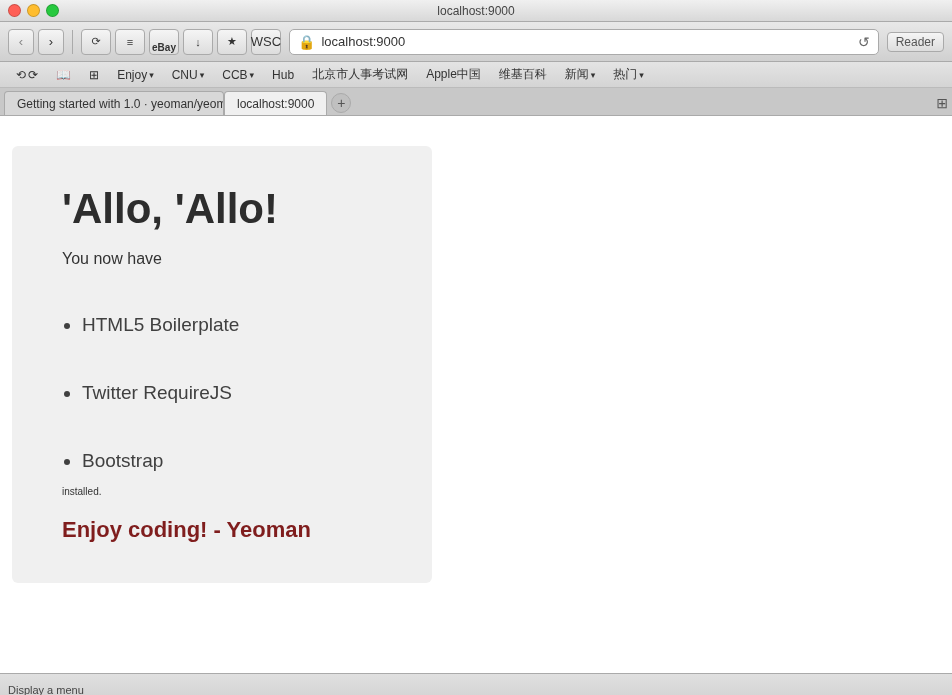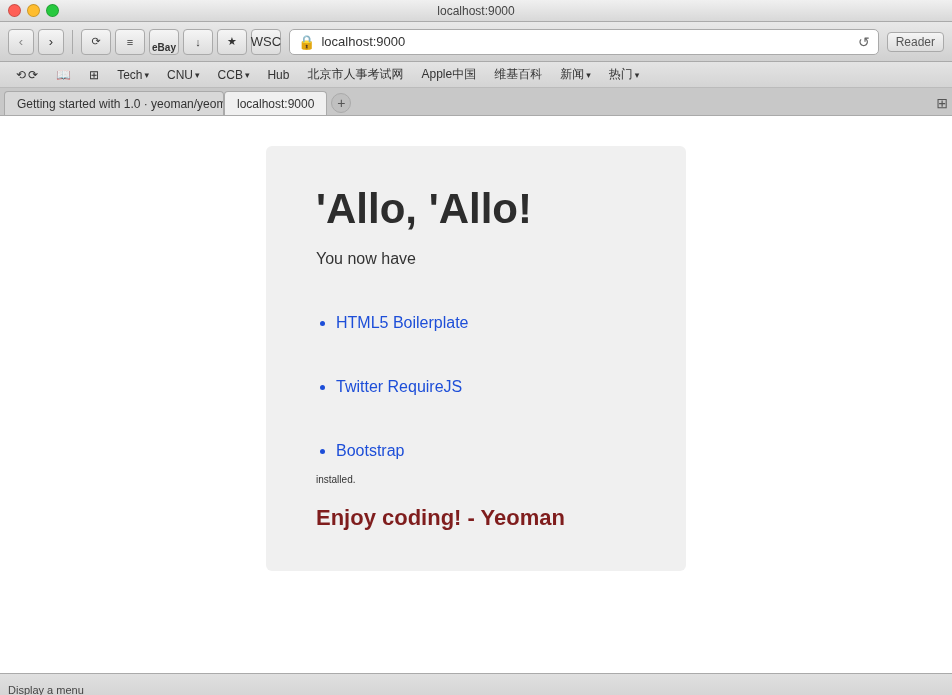--- a/index.html
+++ b/index.html
@@ -190,21 +190,21 @@
       color: #555;
       cursor: pointer;
     }
 
     
     .page-content {
       background: white;
       height: calc(695px - 22px - 40px - 26px - 28px - 22px);
       overflow-y: auto;
       display: flex;
-      justify-content: center;
+      justify-content: flex-start;
       align-items: flex-start;
       padding: 30px 12px;
     }
 
     .card {
       background: #f0f0f0;
       border-radius: 6px;
       padding: 40px 50px;
       max-width: 420px;
       width: 100%;
@@ -224,22 +224,22 @@
       margin-bottom: 6px;
     }
 
     .card-list {
       list-style: disc;
       padding-left: 20px;
       margin-bottom: 14px;
     }
 
     .card-list li {
-      font-size: 16px;
-      color: #1d4ed8;
+      font-size: 19px;
+      color: #404040;
       margin-bottom: 6px;
       margin-top: 46px;
     }
 
     .card-installed {
       font-size: 10px;
       color: #333;
       margin-bottom: 20px;
     }
 
@@ -312,21 +312,21 @@
     <span>⟲</span>
     <span>⟳</span>
   </div>
   <div class="bookmark-item">
     <span>📖</span>
   </div>
   <div class="bookmark-item">
     <span>⊞</span>
   </div>
   <div class="bookmark-item">
-    <span>Tech</span>
+    <span>Enjoy</span>
     <span class="bookmark-arrow">▾</span>
   </div>
   <div class="bookmark-item">
     <span>CNU</span>
     <span class="bookmark-arrow">▾</span>
   </div>
   <div class="bookmark-item">
     <span>CCB</span>
     <span class="bookmark-arrow">▾</span>
   </div>

